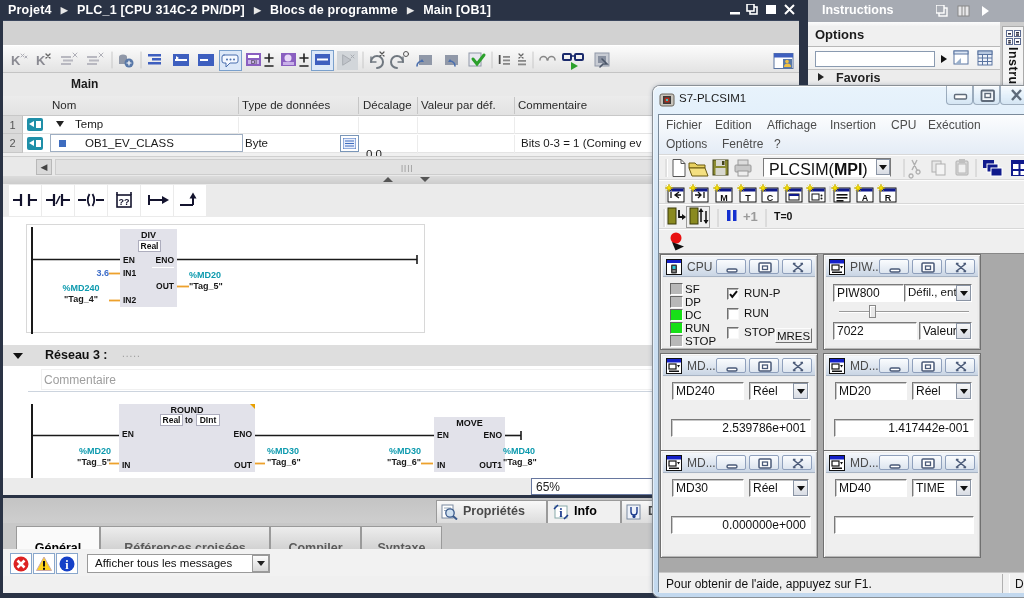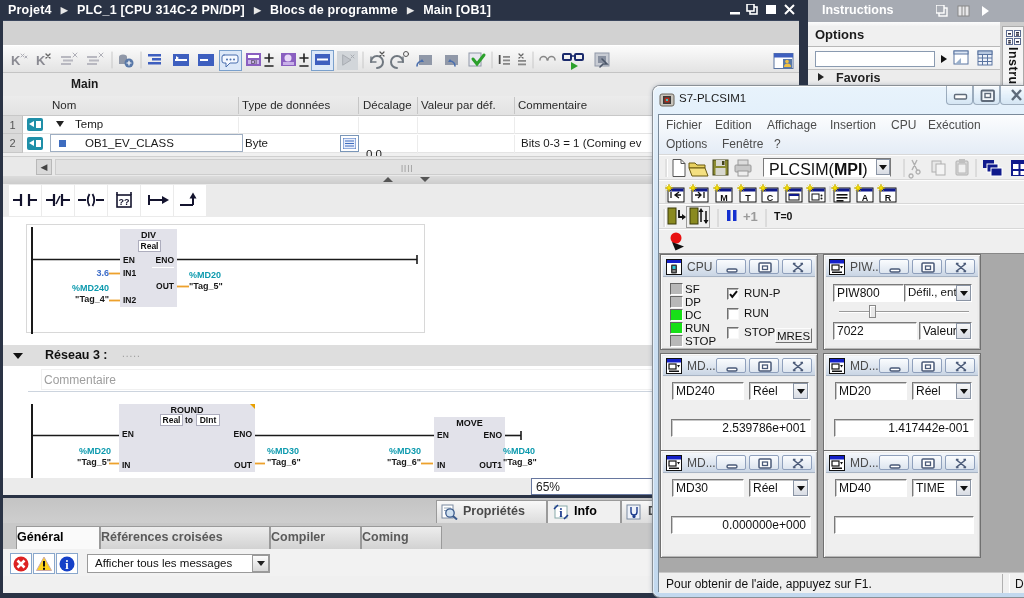--- a/index.html
+++ b/index.html
@@ -51,21 +51,21 @@
 #tabstrip { left:1000px; top:22px; width:24px; height:571px; background:#cdcdcd; }
 
 .pin { position:absolute; font-size:8.5px; font-weight:bold; color:#111; }
 .opd { position:absolute; font-size:9px; font-weight:bold; line-height:11px; }
 .mem { color:#0d9aae; }
 .tag { color:#1a1a1a; }
 .cst { color:#3e6dc8; }
 
 .itab { position:absolute; top:2px; height:23px; background:linear-gradient(#f8f8f8,#dcdcdc); border:1px solid #9a9a9a; border-bottom:none; font-size:12.5px; font-weight:bold; color:#4a4a4a; padding:3px 8px 0 26px; }
 .itab.active { background:#f0f0f0; color:#000; }
-.btab { position:absolute; top:3px; height:23px; background:linear-gradient(#ededed,#d2d2d2); border:1px solid #9a9a9a; border-bottom:none; font-size:12.5px; font-weight:bold; color:#5a5a5a; text-align:left; padding-top:3px; }
+.btab { position:absolute; top:3px; height:23px; background:linear-gradient(#ededed,#d2d2d2); border:1px solid #9a9a9a; border-bottom:none; font-size:12.5px; font-weight:bold; color:#5a5a5a; text-align:center; padding-top:14px; }
 .btab.active { background:#fafafa; color:#000; }
 
 #plcsim { left:653px; top:86px; width:371px; height:511px; background:linear-gradient(#e8f3fc,#cfe2f4 30%,#c2d8ee); border-radius:7px 0 0 7px; box-shadow:0 0 0 1px #8a9096, 0 0 5px rgba(40,60,90,0.45), inset 0 1px 0 rgba(255,255,255,0.85), inset 1px 0 0 rgba(255,255,255,0.5); }
 #gtitle { position:absolute; left:0; top:0; width:371px; height:28px; }
 .aerobtn { position:absolute; top:0px; height:19px; background:linear-gradient(rgba(255,255,255,0.65),rgba(215,232,246,0.3) 60%,rgba(190,212,232,0.4)); border:1px solid rgba(130,148,168,0.75); border-top:none; border-radius:0 0 4px 4px; }
 #pclient { position:absolute; left:5px; top:28px; width:366px; height:478px; background:#efefef; border:1px solid #7a8a9a; border-right:none; }
 #pmenu { position:absolute; left:0; top:0; width:100%; height:39px; background:linear-gradient(#fcfdfe,#e4ecf6); font-size:12px; color:#4c4c4c; }
 .mi { position:absolute; }
 .ptb { position:absolute; left:0; width:100%; background:#efefef; border-top:1px solid #fdfdfd; box-shadow:0 -1px 0 #d8d8d8; }
 #combo { position:absolute; left:104px; top:2px; width:128px; height:19px; background:#fff; border:1px solid #7a7a7a; border-bottom-color:#fff; font-size:16px; color:#111; }
@@ -334,21 +334,21 @@
    <div style="position:absolute;left:0;top:1px;width:100%;text-align:center;font-size:9px;font-weight:bold;color:#111">DIV</div>
    <div style="position:absolute;left:18px;top:11px;width:23px;height:12px;background:#fff;border:1px solid #adadbd;font-size:8.5px;font-weight:bold;color:#111;text-align:center;line-height:10px">Real</div>
    <div class="pin" style="left:3px;top:26px">EN</div>
    <div class="pin" style="right:3px;top:26px">ENO</div>
    <div style="position:absolute;left:32px;top:38px;width:22px;height:1px;background:#fff"></div>
    <div class="pin" style="left:3px;top:39px">IN1</div>
    <div class="pin" style="right:3px;top:52px">OUT</div>
    <div class="pin" style="left:3px;top:66px">IN2</div>
  </div>
  <div class="opd" style="left:60px;top:51px;width:46px;text-align:right"><span class="cst">3.6</span></div>
- <div class="opd" style="left:50px;top:66px;width:56px;text-align:right"><span class="mem">%MD240</span><br><span class="tag">"Tag_4"</span></div>
+ <div class="opd" style="left:50px;top:66px;width:56px;text-align:center"><span class="mem">%MD240</span><br><span class="tag">"Tag_4"</span></div>
  <div class="opd" style="left:186px;top:53px;width:60px;text-align:left"><span class="mem">%MD20</span><br><span class="tag">"Tag_5"</span></div>
 
  <div style="position:absolute;left:0;top:128px;width:796px;height:21px;background:#dedede">
    <span style="position:absolute;left:10px;top:8px;width:0;height:0;border-left:5px solid transparent;border-right:5px solid transparent;border-top:6px solid #111"></span>
    <span style="position:absolute;left:42px;top:3px;font-size:12.5px;font-weight:bold;color:#111">Réseau 3 :</span>
    <span style="position:absolute;left:119px;top:3px;font-size:10px;color:#9a9a9a;letter-spacing:1px">.....</span>
  </div>
  <div style="position:absolute;left:38px;top:152px;width:700px;height:21px;border:1px solid #f0f0f0">
    <span style="position:absolute;left:2px;top:3px;font-size:12px;color:#9e9e9e">Commentaire</span>
  </div>
@@ -404,21 +404,21 @@
         <rect x="1" y="1" width="13" height="14" fill="#eef2fa" stroke="#7a8aa0"></rect>
         <path d="M5 3 v5 a3 3 0 0 0 6 0 v-5" fill="none" stroke="#1a3a8c" stroke-width="1.4"></path>
         <circle cx="8" cy="12.5" r="1.6" fill="#1a3a8c"></circle>
       </svg>
   D</span>
 </div>
 <div class="abs" id="tabrow2">
  <span class="btab active" style="left:13px;width:84px">Général</span>
  <span class="btab" style="left:97px;width:170px">Références croisées</span>
  <span class="btab" style="left:267px;width:91px">Compiler</span>
- <span class="btab" style="left:358px;width:81px">Coming</span>
+ <span class="btab" style="left:358px;width:81px">Syntaxe</span>
 </div>
 <div class="abs" id="msgrow">
  <span style="position:absolute;left:7px;top:4px;width:22px;height:21px;background:#fff;border:1px solid #89a7cc"></span>
  <svg style="position:absolute;left:10px;top:7px" width="16" height="16" viewBox="0 0 16 16">
       <circle cx="8" cy="8" r="7.5" fill="#d22"></circle>
       <path d="M4.5 4.5 L11.5 11.5 M11.5 4.5 L4.5 11.5" stroke="#fff" stroke-width="2.6"></path>
     </svg>
  <span style="position:absolute;left:30px;top:4px;width:22px;height:21px;background:#fff;border:1px solid #89a7cc"></span>
  <svg style="position:absolute;left:33px;top:7px" width="16" height="16" viewBox="0 0 16 16">
       <path d="M8 1 L15.5 14.5 H0.5 Z" fill="#ffd21e" stroke="#caa"></path>

